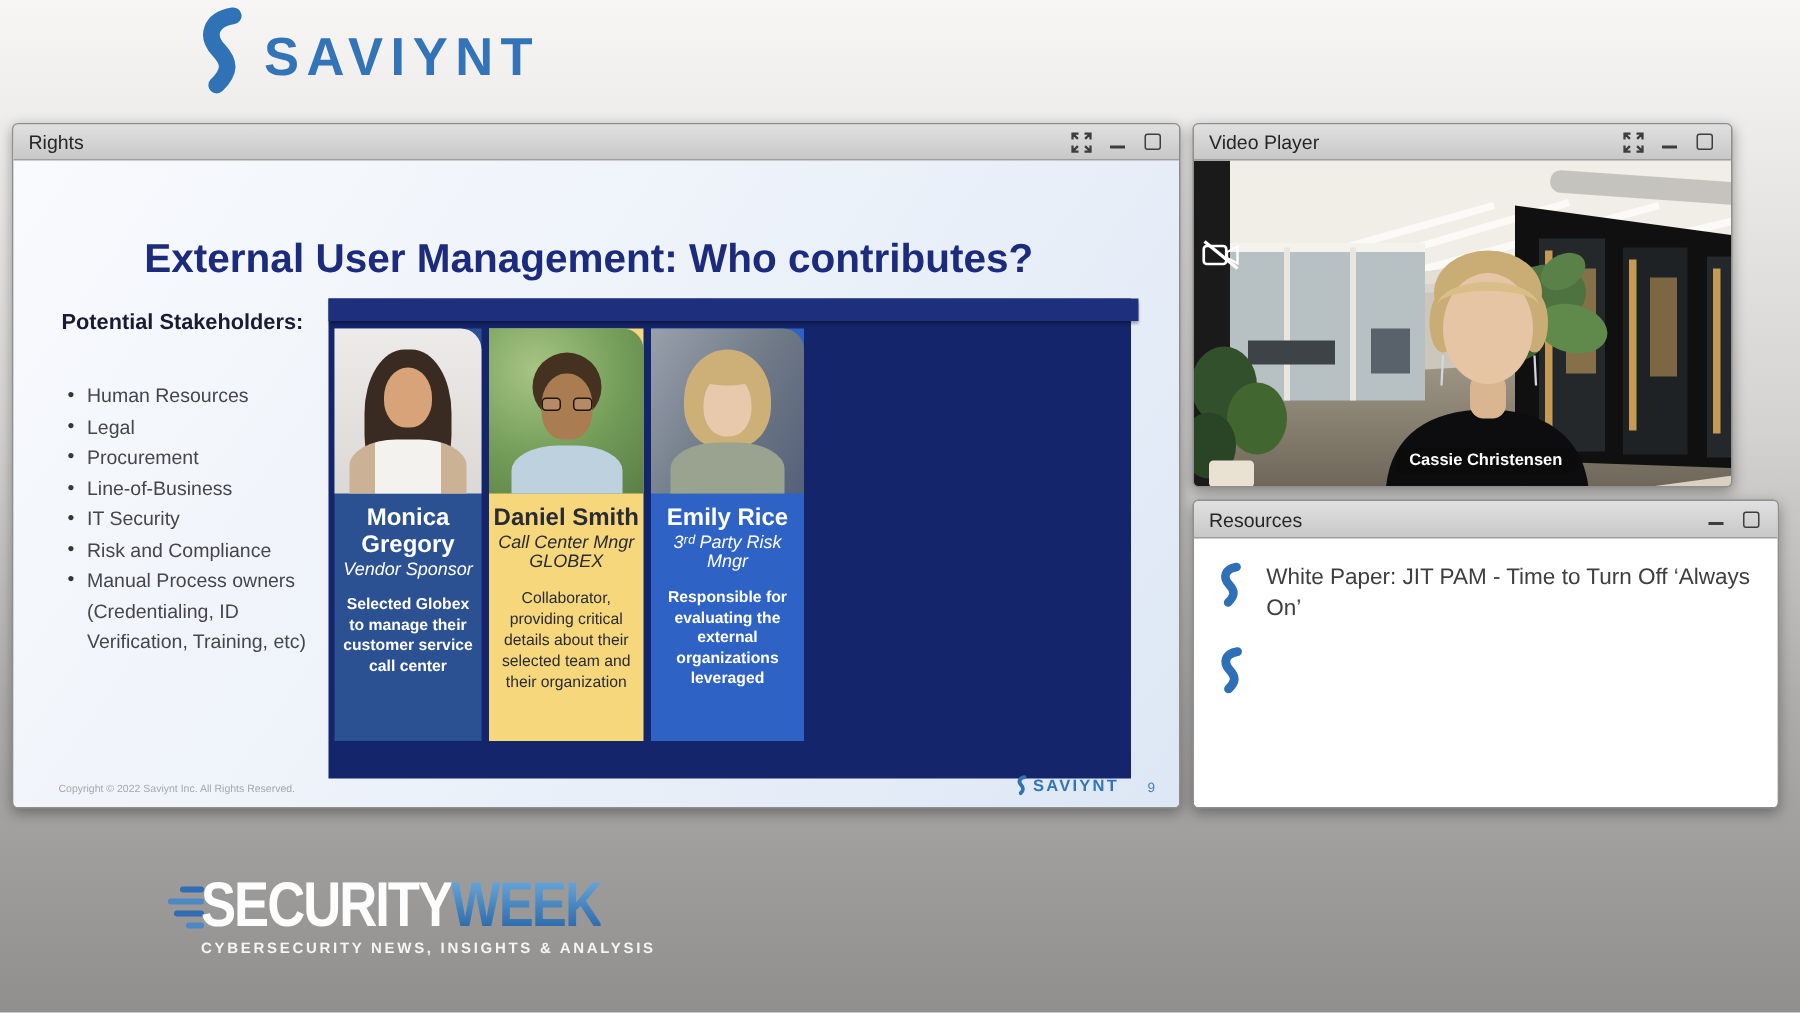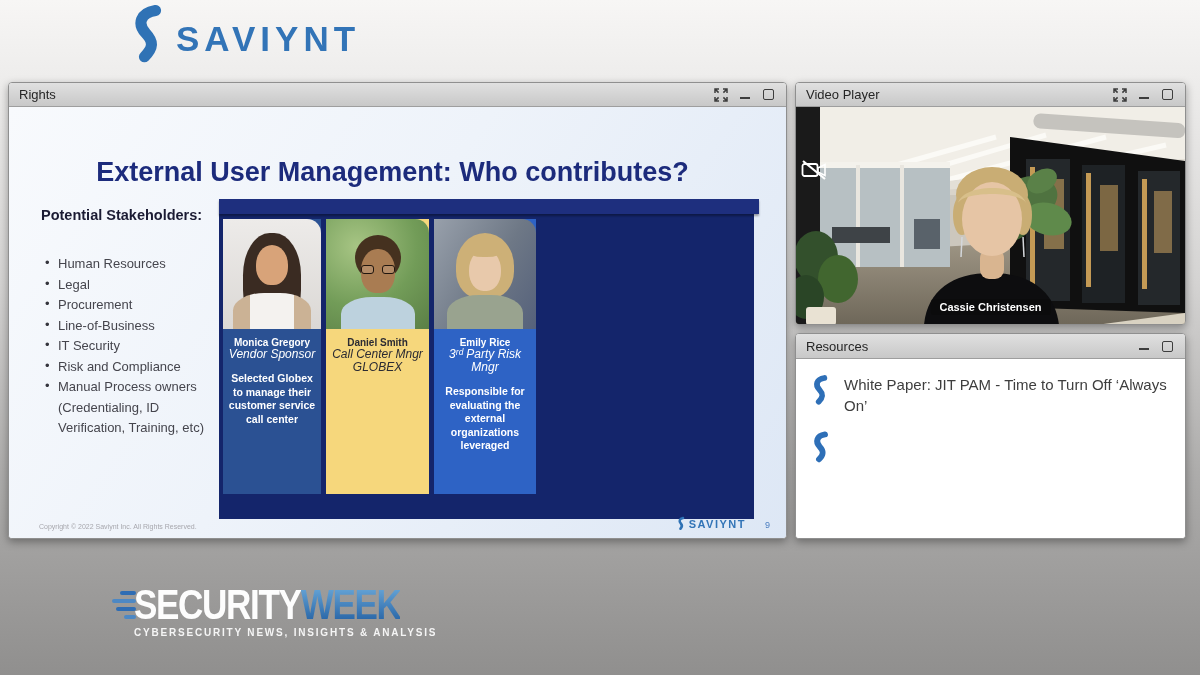--- a/index.html
+++ b/index.html
@@ -67,32 +67,32 @@
       background:#bdd2de; border-radius:42% 42% 0 0; }
   .photo-emily { background:linear-gradient(120deg,#98a0ab,#6e7886 55%,#55617b); }
   .photo-emily .p-hair { left:50%; top:14px; width:58px; height:66px; margin-left:-29px;
       background:#cdb077; border-radius:50% 50% 42% 42%; }
   .photo-emily .p-face { left:50%; top:30px; width:32px; height:42px; margin-left:-16px;
       background:#e8c9ab; border-radius:50% 50% 45% 45%; }
   .photo-emily .p-fringe { position:absolute; left:50%; top:24px; width:36px; height:14px;
       margin-left:-18px; background:#cdb077; border-radius:0 0 45% 45%; }
   .photo-emily .p-torso { left:50%; bottom:-8px; width:76px; height:42px; margin-left:-38px;
       background:#99a38f; border-radius:42% 42% 0 0; }
-  .card-name { margin-top:8px; font-size:10px; font-weight:bold; }
+  .card-name { margin-top:8px; font-size:16px; font-weight:bold; }
   .card-role { font-size:12px; font-style:italic; line-height:13px; }
   .card-desc { margin-top:11px; padding:0 5px; font-size:10.5px; line-height:13.5px; font-weight:bold; }
   #card-daniel .card-desc { font-weight:normal; line-height:14px; }
 
   #slide-copyright { position:absolute; left:30px; bottom:8px; font-size:7px; color:#a7a7ad; }
   #slide-footer-logo { position:absolute; right:40px; bottom:7px; display:flex; align-items:center; gap:3px; }
   #slide-footer-logo .brand-word-sm { font-size:11px; font-weight:bold; letter-spacing:1.5px; color:#3274b7; }
   #slide-page-number { position:absolute; right:16px; bottom:8px; font-size:9px; color:#4a7dc0; }
 
   
-  #video-panel { left:795px; top:82px; width:391px; height:243px; }
+  #video-panel { left:795px; top:82px; width:360px; height:243px; }
   #video-scene { position:absolute; left:0; top:24px; width:389px; height:218px; background:#ddd8cf; }
   #speaker-name-tag { position:absolute; left:50%; transform:translateX(-50%); bottom:10px;
       background:rgba(12,12,12,.78); color:#fff; font-size:11px; font-weight:bold;
       padding:2px 9px; border-radius:3px; white-space:nowrap; z-index:4; }
   #camera-off-wrap { position:absolute; left:5px; top:52px; z-index:4; }
 
   
   #resources-panel { left:795px; top:333px; width:391px; height:206px; }
   #resources-panel .titlebar { height:25px; }
   #resources-list { position:absolute; left:0; top:25px; right:0; bottom:0; background:#fff; }
@@ -177,20 +177,21 @@
             <div class="p-face"></div>
           <div class="p-glasses">
               <i></i>
               <i></i>
             </div>
             <div class="p-torso"></div>
         </div>
         <div class="card-name">Daniel Smith</div>
         <div class="card-role">Call Center Mngr</div>
         <div class="card-role">GLOBEX</div>
+        <div class="card-desc">Collaborator, providing critical details about their selected team and their organization</div>
       </div>
 
       <div class="stake-card" id="card-emily">
         <div class="card-photo photo-emily">
           <div class="p-hair"></div>
             <div class="p-face"></div>
             <div class="p-fringe"></div>
             <div class="p-torso"></div>
         </div>
         <div class="card-name">Emily Rice</div>

